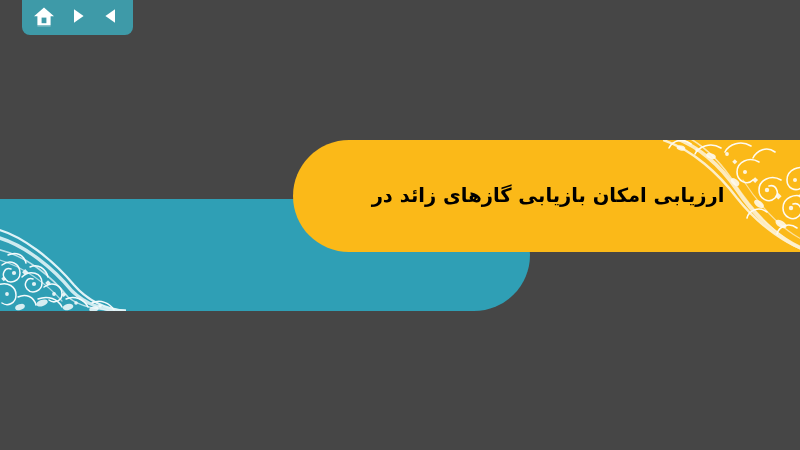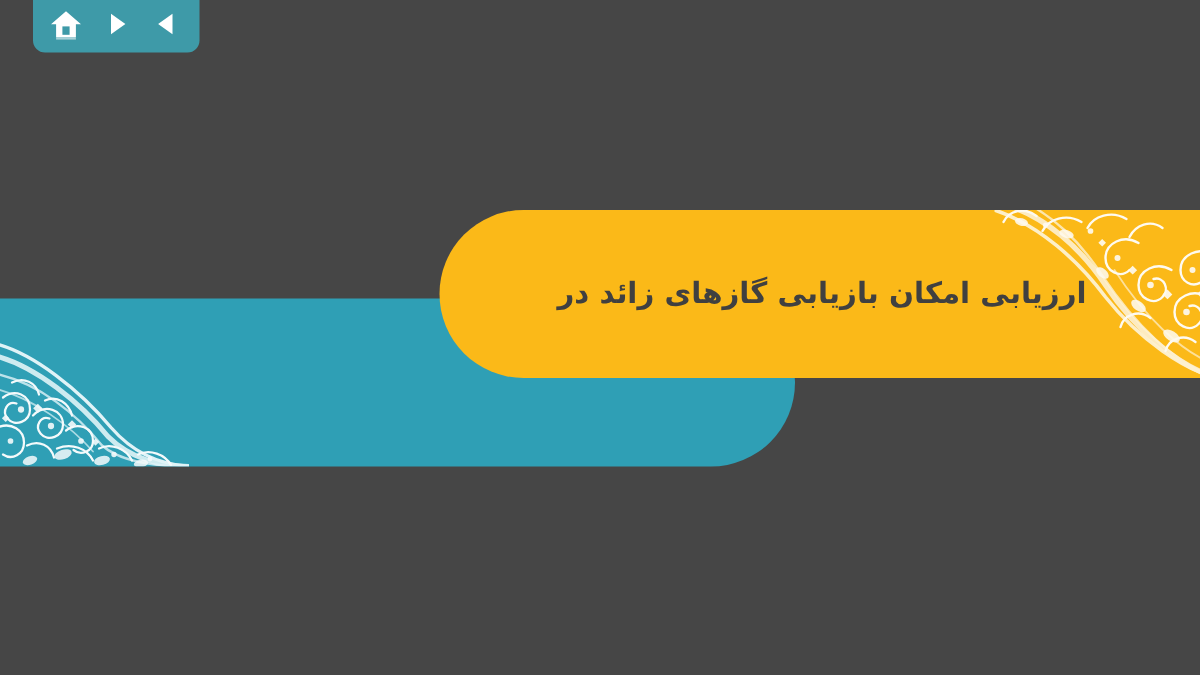--- a/index.html
+++ b/index.html
@@ -98,21 +98,21 @@
     bottom: 0;
     display: flex;
     flex-direction: column;
     align-items: center;
     justify-content: center;
     z-index: 5;
     padding: 0 40px 0 30px;
     box-sizing: border-box;
   }
   .title-line {
-    color: #404040;
+    color: #000000;
     font-size: 19.5px;
     font-weight: bold;
     line-height: 1.42;
     direction: rtl;
     text-align: center;
     white-space: nowrap;
     letter-spacing: 0px;
     font-family: "DejaVu Sans", sans-serif;
   }
 </style>

